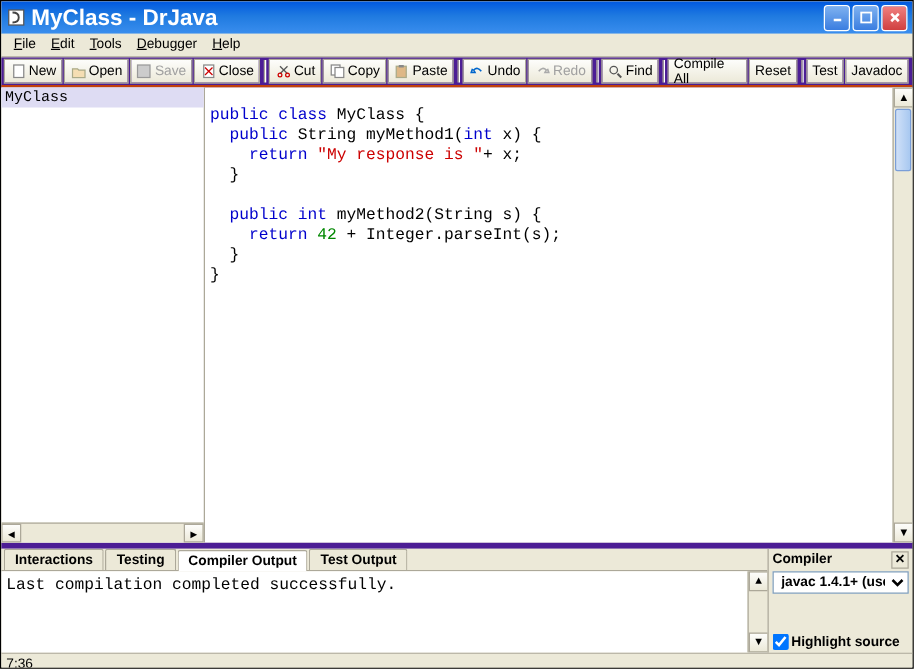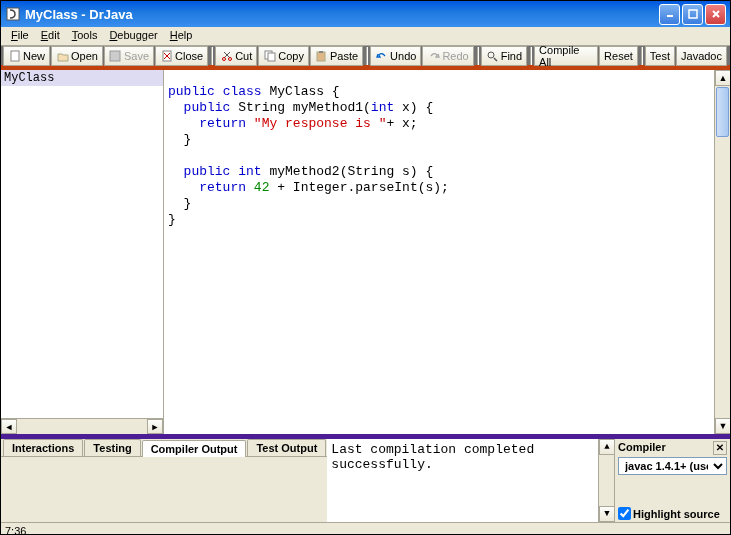--- a/index.html
+++ b/index.html
@@ -20,21 +20,21 @@
   padding: 0 4px;
   color: #fff;
 }
 .titlebar-icon {
   width: 16px; height: 16px;
   margin-right: 4px;
   display: flex; align-items: center; justify-content: center;
 }
 .titlebar-text {
   font-weight: bold;
-  font-size: 13px;
+  font-size: 18px;
   flex: 1;
 }
 .window-btns { display: flex; gap: 2px; }
 .window-btn {
   width: 21px; height: 21px;
   background: linear-gradient(#7fb2f0, #3a7de0);
   border: 1px solid #fff;
   border-radius: 3px;
   display: flex; align-items: center; justify-content: center;
   color: #fff;
@@ -51,22 +51,22 @@
   padding: 0 4px;
 }
 .menu-item {
   padding: 2px 6px;
   cursor: pointer;
   font-size: 11px;
 }
 .menu-item .u { text-decoration: underline; }
 .toolbar {
   height: 24px;
-  background: #737373;
-  border-bottom: 5px solid #c2410c;
+  background: #4c1d95;
+  border-bottom: 2px solid #c2410c;
   display: flex;
   align-items: center;
   padding: 0 2px;
   gap: 0;
 }
 .tb-btn {
   height: 20px;
   padding: 1px 4px;
   border: 1px solid #aca899;
   background: linear-gradient(#fdfdfb, #ece9d8);
@@ -149,21 +149,21 @@
 }
 .kw { color: #0000cc; }
 .str { color: #cc0000; }
 .num { color: #008800; }
 .bottom-panel {
   display: flex;
   height: 83px;
 }
 .bottom-left {
   flex: 1;
-  display: flex; 
+  display: flex; flex-direction: column;
 }
 .tabs {
   height: 18px;
   display: flex;
   background: #ece9d8;
   padding-left: 2px;
   border-bottom: 1px solid #aca899;
 }
 .tab {
   padding: 2px 8px 1px;

